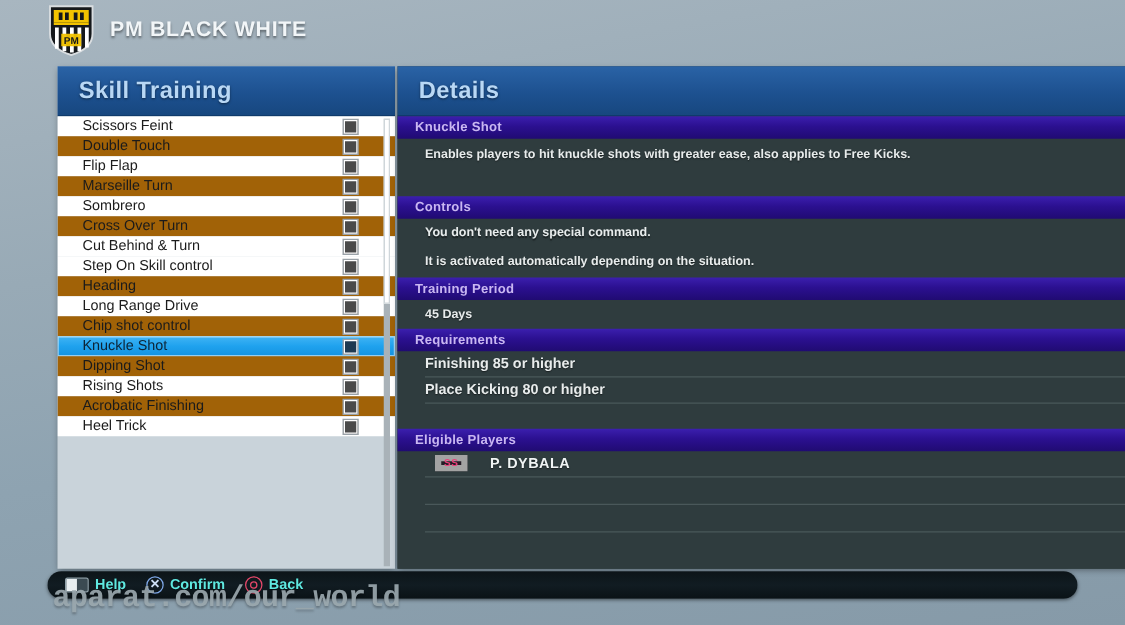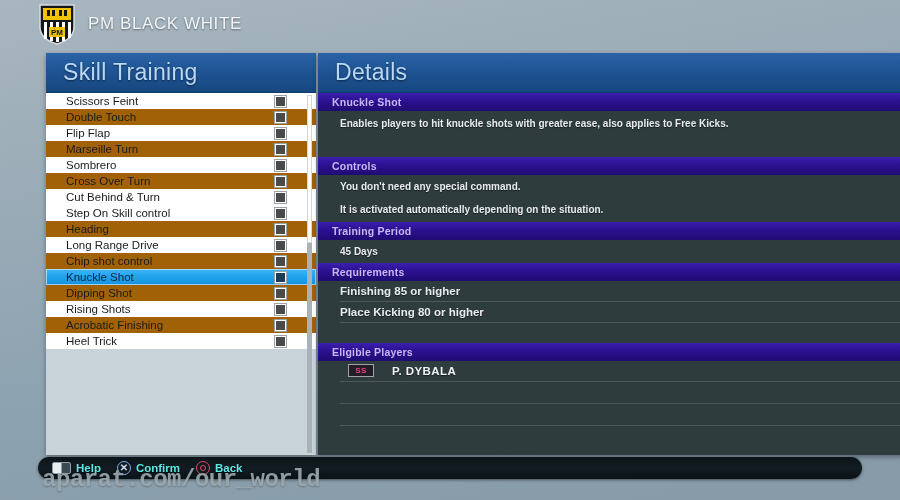--- a/index.html
+++ b/index.html
@@ -11,37 +11,37 @@
   }
 
   
   #topbar {
     position:absolute; left:0; top:0; width:900px; height:48px;
     display:flex; align-items:center; padding-left:38px;
   }
   #crest { width:38px; height:42px; position:relative; flex:0 0 auto; }
   #crest svg { display:block; }
   #club-name {
-    margin-left:12px; color:#f2f6f8; font-size:17px; font-weight:normal;
+    margin-left:12px; color:#f2f6f8; font-size:17px; font-weight:bold;
     letter-spacing:.6px; text-shadow:0 1px 2px rgba(0,0,0,.45);
   }
 
   
   #left-panel {
     position:absolute; left:46px; top:53px; width:270px; height:402px;
     background:#c9d3da;
     box-shadow:0 2px 5px rgba(0,0,0,.35);
   }
   .panel-head {
     height:40px; display:flex; align-items:center; padding-left:17px;
     background:linear-gradient(180deg,#2a63a6 0%, #1d5190 55%, #17477f 100%);
     border-bottom:1px solid #0f3a6b;
   }
   .panel-head span {
-    color:#b9d8f5; font-size:23px; font-weight:normal; letter-spacing:.3px;
+    color:#b9d8f5; font-size:19px; font-weight:bold; letter-spacing:.3px;
     text-shadow:0 1px 2px rgba(0,0,0,.5);
   }
   #skill-list-wrap { position:relative; height:362px; }
   #skill-list { height:362px; overflow:hidden; }
   .skill-row {
     height:16px; display:flex; align-items:center;
     padding-left:20px; padding-right:8px;
     font-size:11.5px; color:#1b1b1b; position:relative;
   }
   .skill-row.odd  { background:#ffffff; }
@@ -95,21 +95,21 @@
     border-bottom:1px solid #4a585a;
     text-shadow:0 1px 1px rgba(0,0,0,.5);
   }
   .player-row {
     margin:0 22px 0 22px; padding:3px 0 4px 0;
     display:flex; align-items:center;
     border-bottom:1px solid #4a585a;
   }
   .pos-badge {
     width:26px; height:13px; background:#241c26;
-    border:1px solid #a3a3a3;
+    border:5px solid #a3a3a3;
     display:flex; align-items:center; justify-content:center;
     color:#e8407a; font-size:8px; font-weight:bold; letter-spacing:.5px;
     margin-left:8px;
   }
   .player-name {
     margin-left:18px; color:#f0f4f4; font-size:11.5px; font-weight:bold;
     letter-spacing:.4px; text-shadow:0 1px 1px rgba(0,0,0,.5);
   }
   .empty-row { margin:0 22px; height:22px; border-bottom:1px solid #4a585a; }
 

